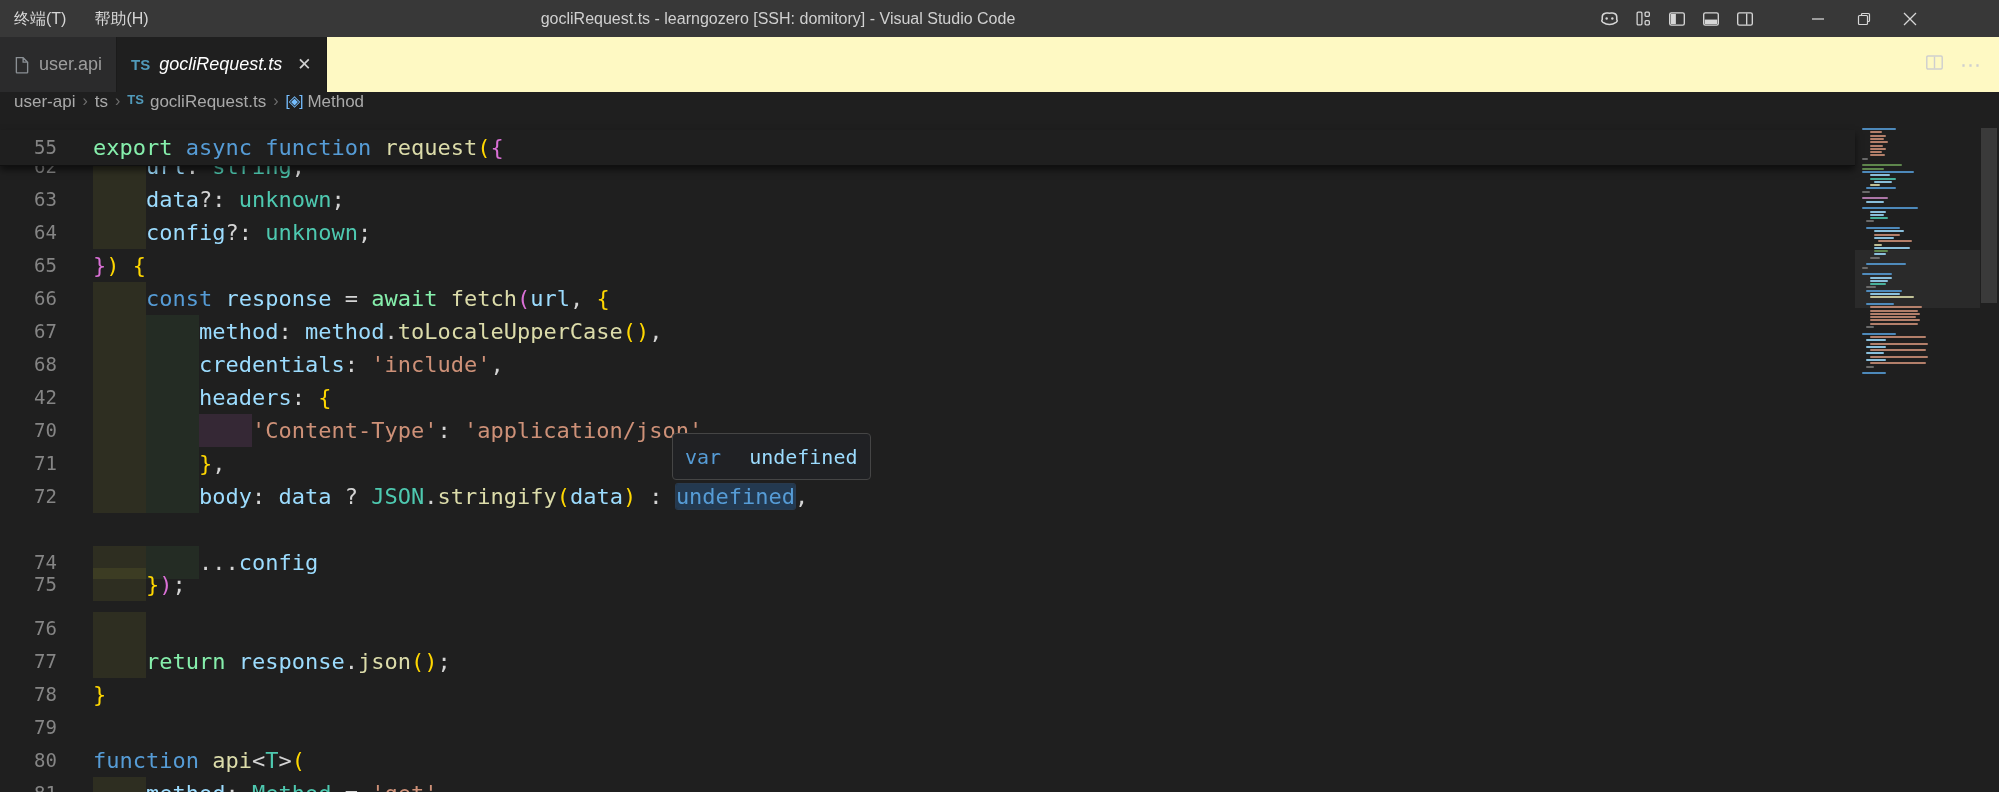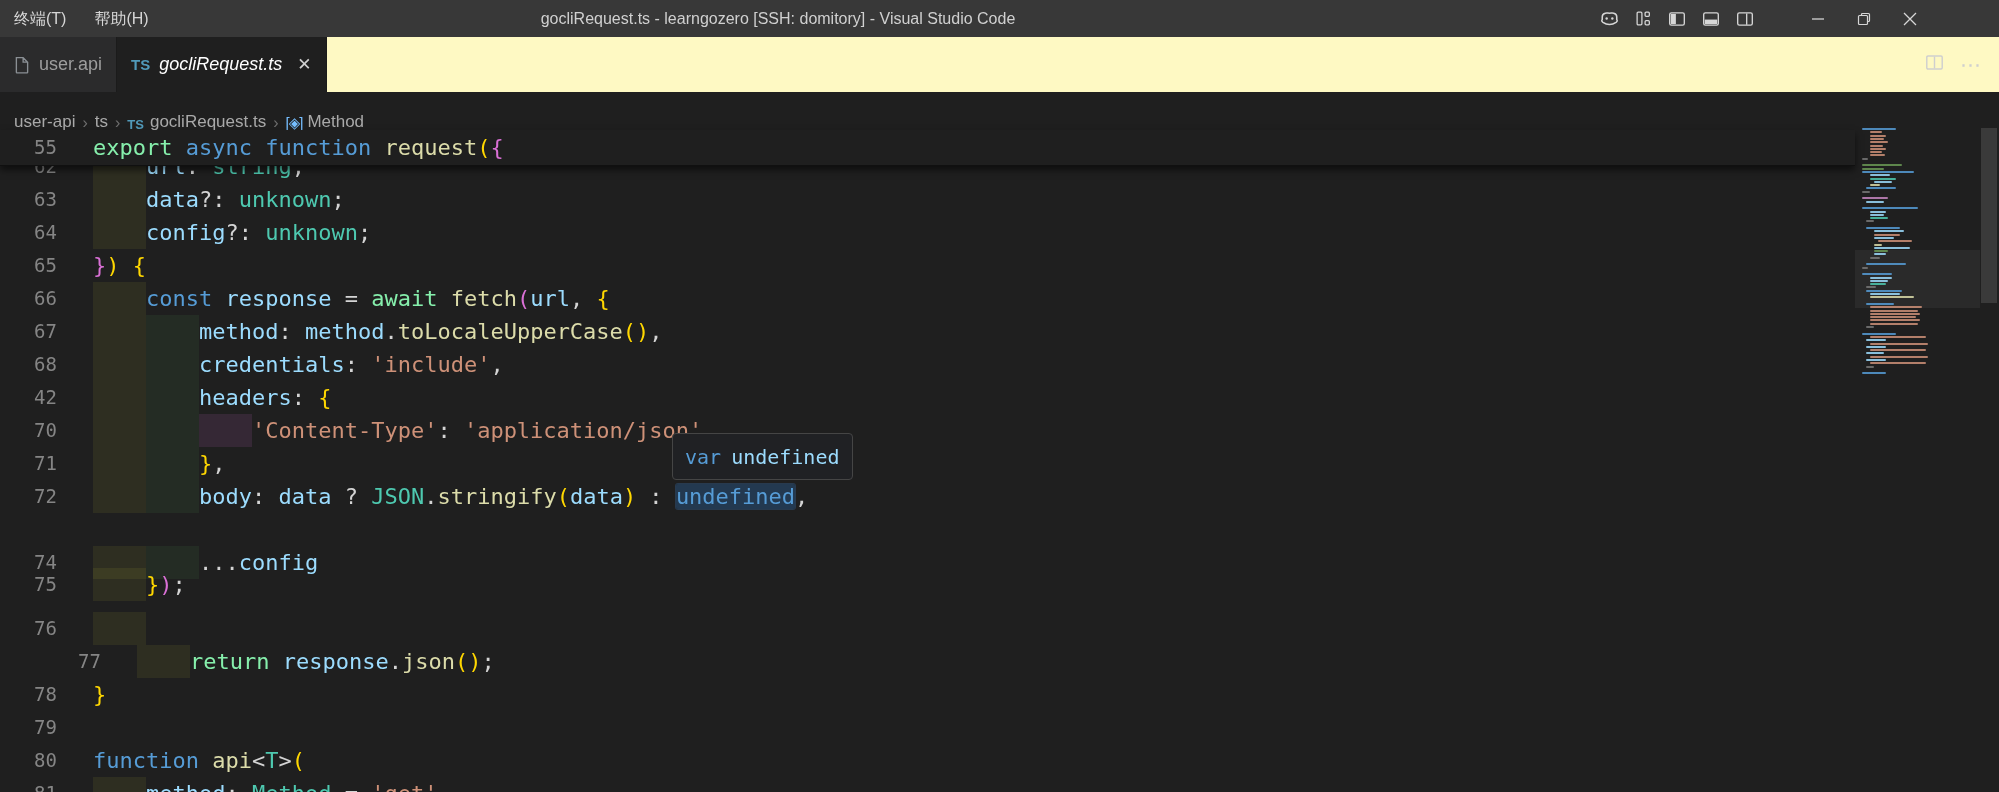--- a/index.html
+++ b/index.html
@@ -25,21 +25,21 @@
   .tab.active{background:#1f1f1f;color:#fff;}
   .tab-label{font-size:18px;white-space:nowrap;}
   .tab.active .tab-label{font-style:italic;}
   .ts-badge{font-weight:bold;font-size:15px;color:#519aba;letter-spacing:0px;}
   .tab-close{font-size:17px;color:#d0d0d0;margin-left:6px;}
   .file-icon svg{display:block;}
   #editor-actions{position:absolute;right:18px;top:37px;height:55px;display:flex;align-items:center;gap:16px;color:#cfcfcf;}
 
   
   #breadcrumbs{position:absolute;left:0;top:92px;width:1999px;height:40px;background:#1f1f1f;
-    display:flex;align-items:flex-end;padding-left:14px;box-sizing:border-box;font-size:17px;color:#a9a9a9;}
+    display:flex;align-items:flex-start;padding-left:14px;box-sizing:border-box;font-size:17px;color:#a9a9a9;}
   .crumb{white-space:nowrap;}
   .crumb-sep{color:#6e6e6e;margin:0 7px;font-size:16px;}
   .crumb-ts{font-weight:bold;font-size:13px;color:#519aba;margin-right:6px;}
   .crumb-method-icon{color:#75beff;font-size:15px;margin-right:5px;letter-spacing:-1px;}
 
   
   #code-viewport{position:absolute;left:0;top:132px;width:1855px;height:660px;overflow:hidden;}
   .code-row{position:absolute;left:0;width:100%;height:33px;line-height:33px;white-space:pre;}
   .lnum{position:absolute;left:0;top:0;width:57px;text-align:right;
     font-family:"DejaVu Sans Mono",monospace;font-size:19px;color:#858585;}
@@ -52,21 +52,21 @@
   .tok-hl{background:rgba(38,79,120,.55);border-radius:2px;box-shadow:0 0 0 1px rgba(58,110,165,.35);}
 
   
   #sticky{position:absolute;left:0;top:130px;width:1855px;height:35px;background:#1f1f1f;
     box-shadow:0 4px 7px rgba(0,0,0,.55);border-bottom:1px solid #101010;z-index:5;}
   #sticky .code-row{top:1px;}
 
   
   #hover-tip{position:absolute;left:672px;top:433px;height:47px;z-index:10;background:#202124;
     border:1px solid #454545;border-radius:4px;display:flex;align-items:center;padding:0 12px;
-    font-family:"DejaVu Sans Mono",monospace;font-size:20px;box-sizing:border-box;}
+    font-family:"DejaVu Sans Mono",monospace;font-size:20px;box-sizing:border-box;gap:18px;}
   #hover-tip .tip-kw{color:#569CD6;margin-right:10px;}
   #hover-tip .tip-name{color:#9CDCFE;}
 
   
   #minimap{position:absolute;left:1855px;top:92px;width:125px;height:700px;background:#1f1f1f;}
   .mm-row{position:absolute;height:2px;border-radius:1px;opacity:.85;}
   #mm-slider{position:absolute;left:0;top:158px;width:125px;height:58px;background:rgba(255,255,255,.05);}
   #scrollbar{position:absolute;left:1981px;top:128px;width:16px;height:175px;background:rgba(121,121,121,.30);}
 </style>
 </head>
@@ -179,21 +179,21 @@
       <div class="code-row" style="top: 150px;"><div class="strip" style="left: 93px; background: rgba(255, 255, 64, 0.07);"></div><span class="lnum">66</span><span class="ltext">    <span class="tok-k">const </span><span class="tok-v">response </span><span class="tok-p">= </span><span class="tok-c">await </span><span class="tok-f">fetch</span><span class="tok-b2">(</span><span class="tok-v">url</span><span class="tok-p">, </span><span class="tok-b1">{</span></span></div>
       <div class="code-row" style="top: 183px;"><div class="strip" style="left: 93px; background: rgba(255, 255, 64, 0.07);"></div><div class="strip" style="left: 146px; background: rgba(127, 255, 127, 0.06);"></div><span class="lnum">67</span><span class="ltext">        <span class="tok-v">method</span><span class="tok-p">: </span><span class="tok-v">method</span><span class="tok-p">.</span><span class="tok-f">toLocaleUpperCase</span><span class="tok-b1">()</span><span class="tok-p">,</span></span></div>
       <div class="code-row" style="top: 216px;"><div class="strip" style="left: 93px; background: rgba(255, 255, 64, 0.07);"></div><div class="strip" style="left: 146px; background: rgba(127, 255, 127, 0.06);"></div><span class="lnum">68</span><span class="ltext">        <span class="tok-v">credentials</span><span class="tok-p">: </span><span class="tok-s">'include'</span><span class="tok-p">,</span></span></div>
       <div class="code-row" style="top: 249px;"><div class="strip" style="left: 93px; background: rgba(255, 255, 64, 0.07);"></div><div class="strip" style="left: 146px; background: rgba(127, 255, 127, 0.06);"></div><span class="lnum">42</span><span class="ltext">        <span class="tok-v">headers</span><span class="tok-p">: </span><span class="tok-b1">{</span></span></div>
       <div class="code-row" style="top: 282px;"><div class="strip" style="left: 93px; background: rgba(255, 255, 64, 0.07);"></div><div class="strip" style="left: 146px; background: rgba(127, 255, 127, 0.06);"></div><div class="strip" style="left: 199px; background: rgba(255, 127, 255, 0.1);"></div><span class="lnum">70</span><span class="ltext">            <span class="tok-s">'Content-Type'</span><span class="tok-p">: </span><span class="tok-s">'application/json'</span></span></div>
       <div class="code-row" style="top: 315px;"><div class="strip" style="left: 93px; background: rgba(255, 255, 64, 0.07);"></div><div class="strip" style="left: 146px; background: rgba(127, 255, 127, 0.06);"></div><span class="lnum">71</span><span class="ltext">        <span class="tok-b1">}</span><span class="tok-p">,</span></span></div>
       <div class="code-row" style="top: 348px;"><div class="strip" style="left: 93px; background: rgba(255, 255, 64, 0.07);"></div><div class="strip" style="left: 146px; background: rgba(127, 255, 127, 0.06);"></div><span class="lnum">72</span><span class="ltext">        <span class="tok-v">body</span><span class="tok-p">: </span><span class="tok-v">data </span><span class="tok-p">? </span><span class="tok-ty">JSON</span><span class="tok-p">.</span><span class="tok-f">stringify</span><span class="tok-b1">(</span><span class="tok-v">data</span><span class="tok-b1">)</span><span class="tok-p"> : </span><span class="tok-k tok-hl">undefined</span><span class="tok-p">,</span></span></div>
       <div class="code-row" style="top: 414px;"><div class="strip" style="left: 93px; background: rgba(255, 255, 64, 0.07);"></div><div class="strip" style="left: 146px; background: rgba(127, 255, 127, 0.06);"></div><span class="lnum">74</span><span class="ltext">        <span class="tok-p">...</span><span class="tok-v">config</span></span></div>
       <div class="code-row" style="top: 436px;"><div class="strip" style="left: 93px; background: rgba(255, 255, 64, 0.07);"></div><span class="lnum">75</span><span class="ltext">    <span class="tok-b1">}</span><span class="tok-b2">)</span><span class="tok-p">;</span></span></div>
       <div class="code-row" style="top: 480px;"><div class="strip" style="left: 93px; background: rgba(255, 255, 64, 0.07);"></div><span class="lnum">76</span><span class="ltext">    </span></div>
-      <div class="code-row" style="top: 513px; margin-left: 44px;"><div class="strip" style="left: 93px; background: rgba(255, 255, 64, 0.07);"></div><span class="lnum">77</span><span class="ltext">    <span class="tok-c">return </span><span class="tok-v">response</span><span class="tok-p">.</span><span class="tok-f">json</span><span class="tok-b1">()</span><span class="tok-p">;</span></span></div>
+      <div class="code-row" style="top: 513px;"><div class="strip" style="left: 93px; background: rgba(255, 255, 64, 0.07);"></div><span class="lnum">77</span><span class="ltext">    <span class="tok-c">return </span><span class="tok-v">response</span><span class="tok-p">.</span><span class="tok-f">json</span><span class="tok-b1">()</span><span class="tok-p">;</span></span></div>
       <div class="code-row" style="top: 546px;"><span class="lnum">78</span><span class="ltext"><span class="tok-b1">}</span></span></div>
       <div class="code-row" style="top: 579px;"><span class="lnum">79</span><span class="ltext"></span></div>
       <div class="code-row" style="top: 612px;"><span class="lnum">80</span><span class="ltext"><span class="tok-k">function </span><span class="tok-f">api</span><span class="tok-p">&lt;</span><span class="tok-ty">T</span><span class="tok-p">&gt;</span><span class="tok-b1">(</span></span></div>
       <div class="code-row" style="top: 645px;"><div class="strip" style="left: 93px; background: rgba(255, 255, 64, 0.07);"></div><span class="lnum">81</span><span class="ltext">    <span class="tok-v">method</span><span class="tok-p">: </span><span class="tok-ty">Method </span><span class="tok-p">= </span><span class="tok-s">'get'</span><span class="tok-p">,</span></span></div>
     </div>
   <div id="sticky">
       <div class="code-row" style="top: 1px;"><span class="lnum">55</span><span class="ltext"><span class="tok-c">export </span><span class="tok-k">async </span><span class="tok-k">function </span><span class="tok-f">request</span><span class="tok-b1">(</span><span class="tok-b2">{</span></span></div>
     </div>
 
   <div id="hover-tip">

